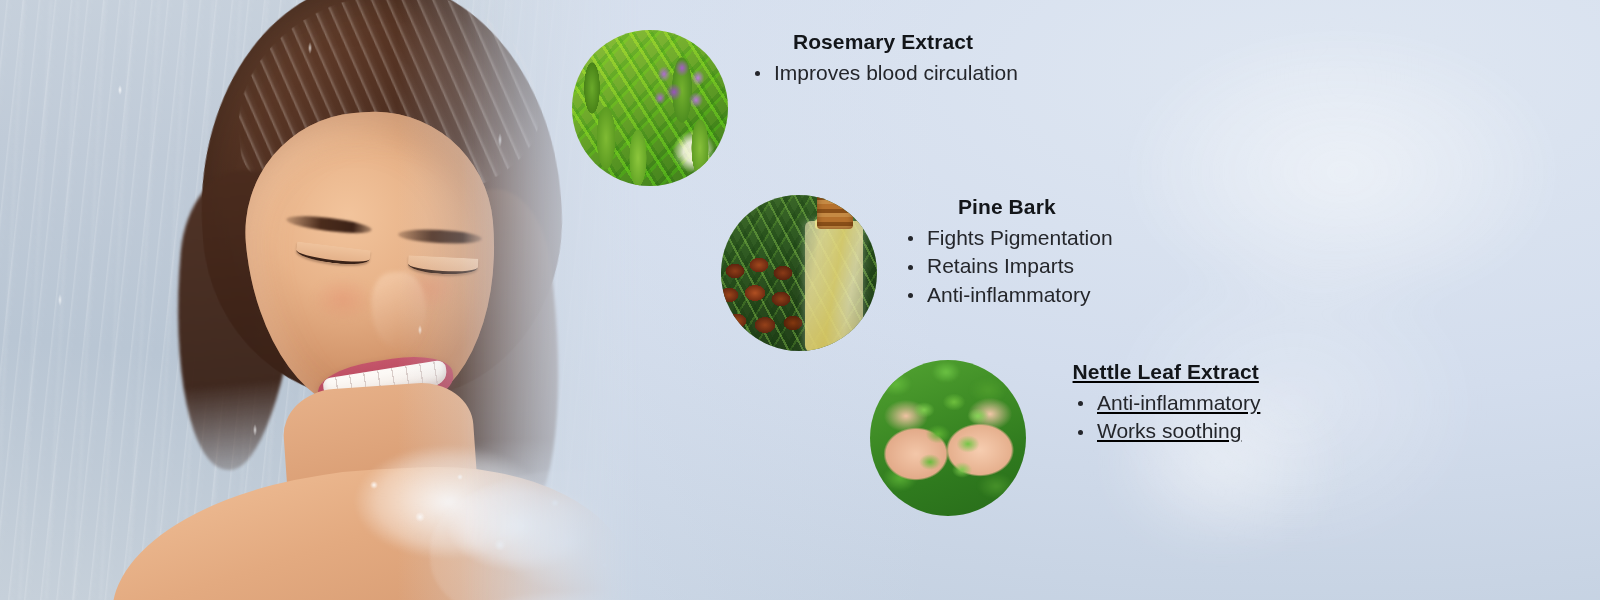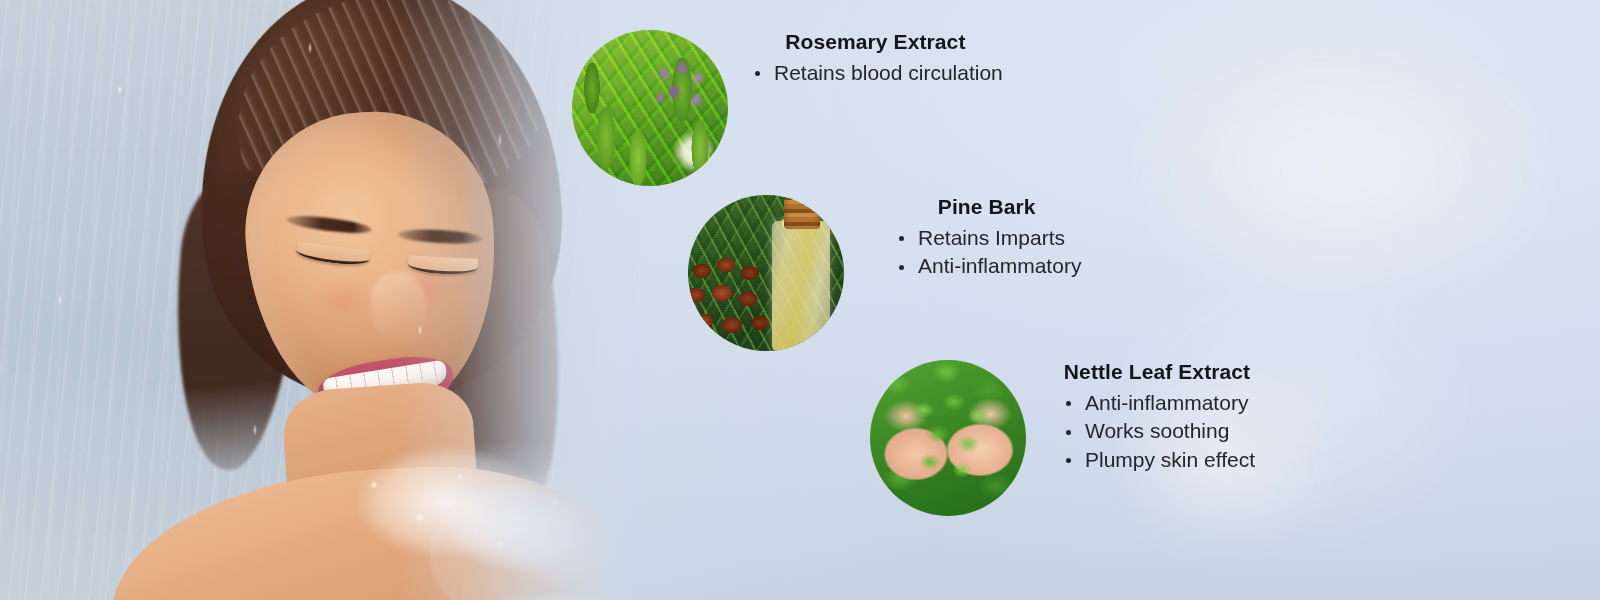--- a/index.html
+++ b/index.html
@@ -225,21 +225,21 @@
       radial-gradient(2px 6px at 255px 430px, rgba(255,255,255,.7), rgba(255,255,255,0));
   }
   .photo-soften{
     position:absolute; inset:0;
     background:linear-gradient(to right, rgba(214,223,235,0) 62%, rgba(214,223,235,.75) 92%, rgba(214,223,235,1) 100%);
   }
 
   
   .row{ position:absolute; display:flex; align-items:flex-start; }
   #row-0{ left:572px; top:30px; }
-  #row-1{ left:688px; top:195px;gap:24px; }
+  #row-1{ left:721px; top:195px; }
   #row-2{ left:870px; top:360px; }
 
   .thumb{
     width:156px; height:156px; border-radius:50%;
     overflow:hidden; position:relative; flex:0 0 auto;
   }
 
   
   .th-rosemary{
     background:
@@ -371,21 +371,21 @@
     position:relative;
     font-size:21px; line-height:28.5px; color:#24262b;
     padding-left:26px; white-space:nowrap; font-weight:400;
   }
   ul.benefits li::before{
     content:""; position:absolute; left:7px; top:12.5px;
     width:5px; height:5px; border-radius:50%; background:#24262b;
   }
   #row-0 .texts{ margin-left:20px; }
   #row-1 .texts{ margin-left:24px; }
-  #row-2 .texts{ margin-left:33px; }
+  #row-2 .texts{ margin-left:45px;text-decoration:underline; }
 </style>
 </head>
 <body>
 
 <div id="banner">
 
   <div class="bg-base"></div>
   <div class="bg-tint-left"></div>
   <div class="bg-ghost"></div>
   <div class="bg-ghost2"></div>
@@ -425,50 +425,50 @@
 
   <div class="row" id="row-0">
     <div class="thumb th-rosemary">
       <div class="leafsprays"></div>
       <div class="leafblades"></div>
       <div class="flower"></div>
     </div>
     <div class="texts">
       <div class="card-title">Rosemary Extract</div>
       <ul class="benefits">
-        <li>Retains blood circulation</li>
+        <li>Improves blood circulation</li>
       </ul>
     </div>
   </div>
 
   <div class="row" id="row-1">
     <div class="thumb th-pine">
       <div class="pine-needles"></div>
       <div class="cone"></div>
       <div class="bottle"></div>
       <div class="cork"></div>
     </div>
     <div class="texts">
       <div class="card-title">Pine Bark</div>
       <ul class="benefits">
+        <li>Fights Pigmentation</li>
         <li>Retains Imparts</li>
         <li>Anti-inflammatory</li>
       </ul>
     </div>
   </div>
 
   <div class="row" id="row-2">
     <div class="thumb th-nettle">
       <div class="nettle-bg"></div>
       <div class="hands"></div>
       <div class="mintsprig"></div>
     </div>
     <div class="texts">
       <div class="card-title">Nettle Leaf Extract</div>
       <ul class="benefits">
         <li>Anti-inflammatory</li>
         <li>Works soothing</li>
-        <li>Plumpy skin effect</li>
       </ul>
     </div>
   </div>
 
 </div>
 
 </body></html>

